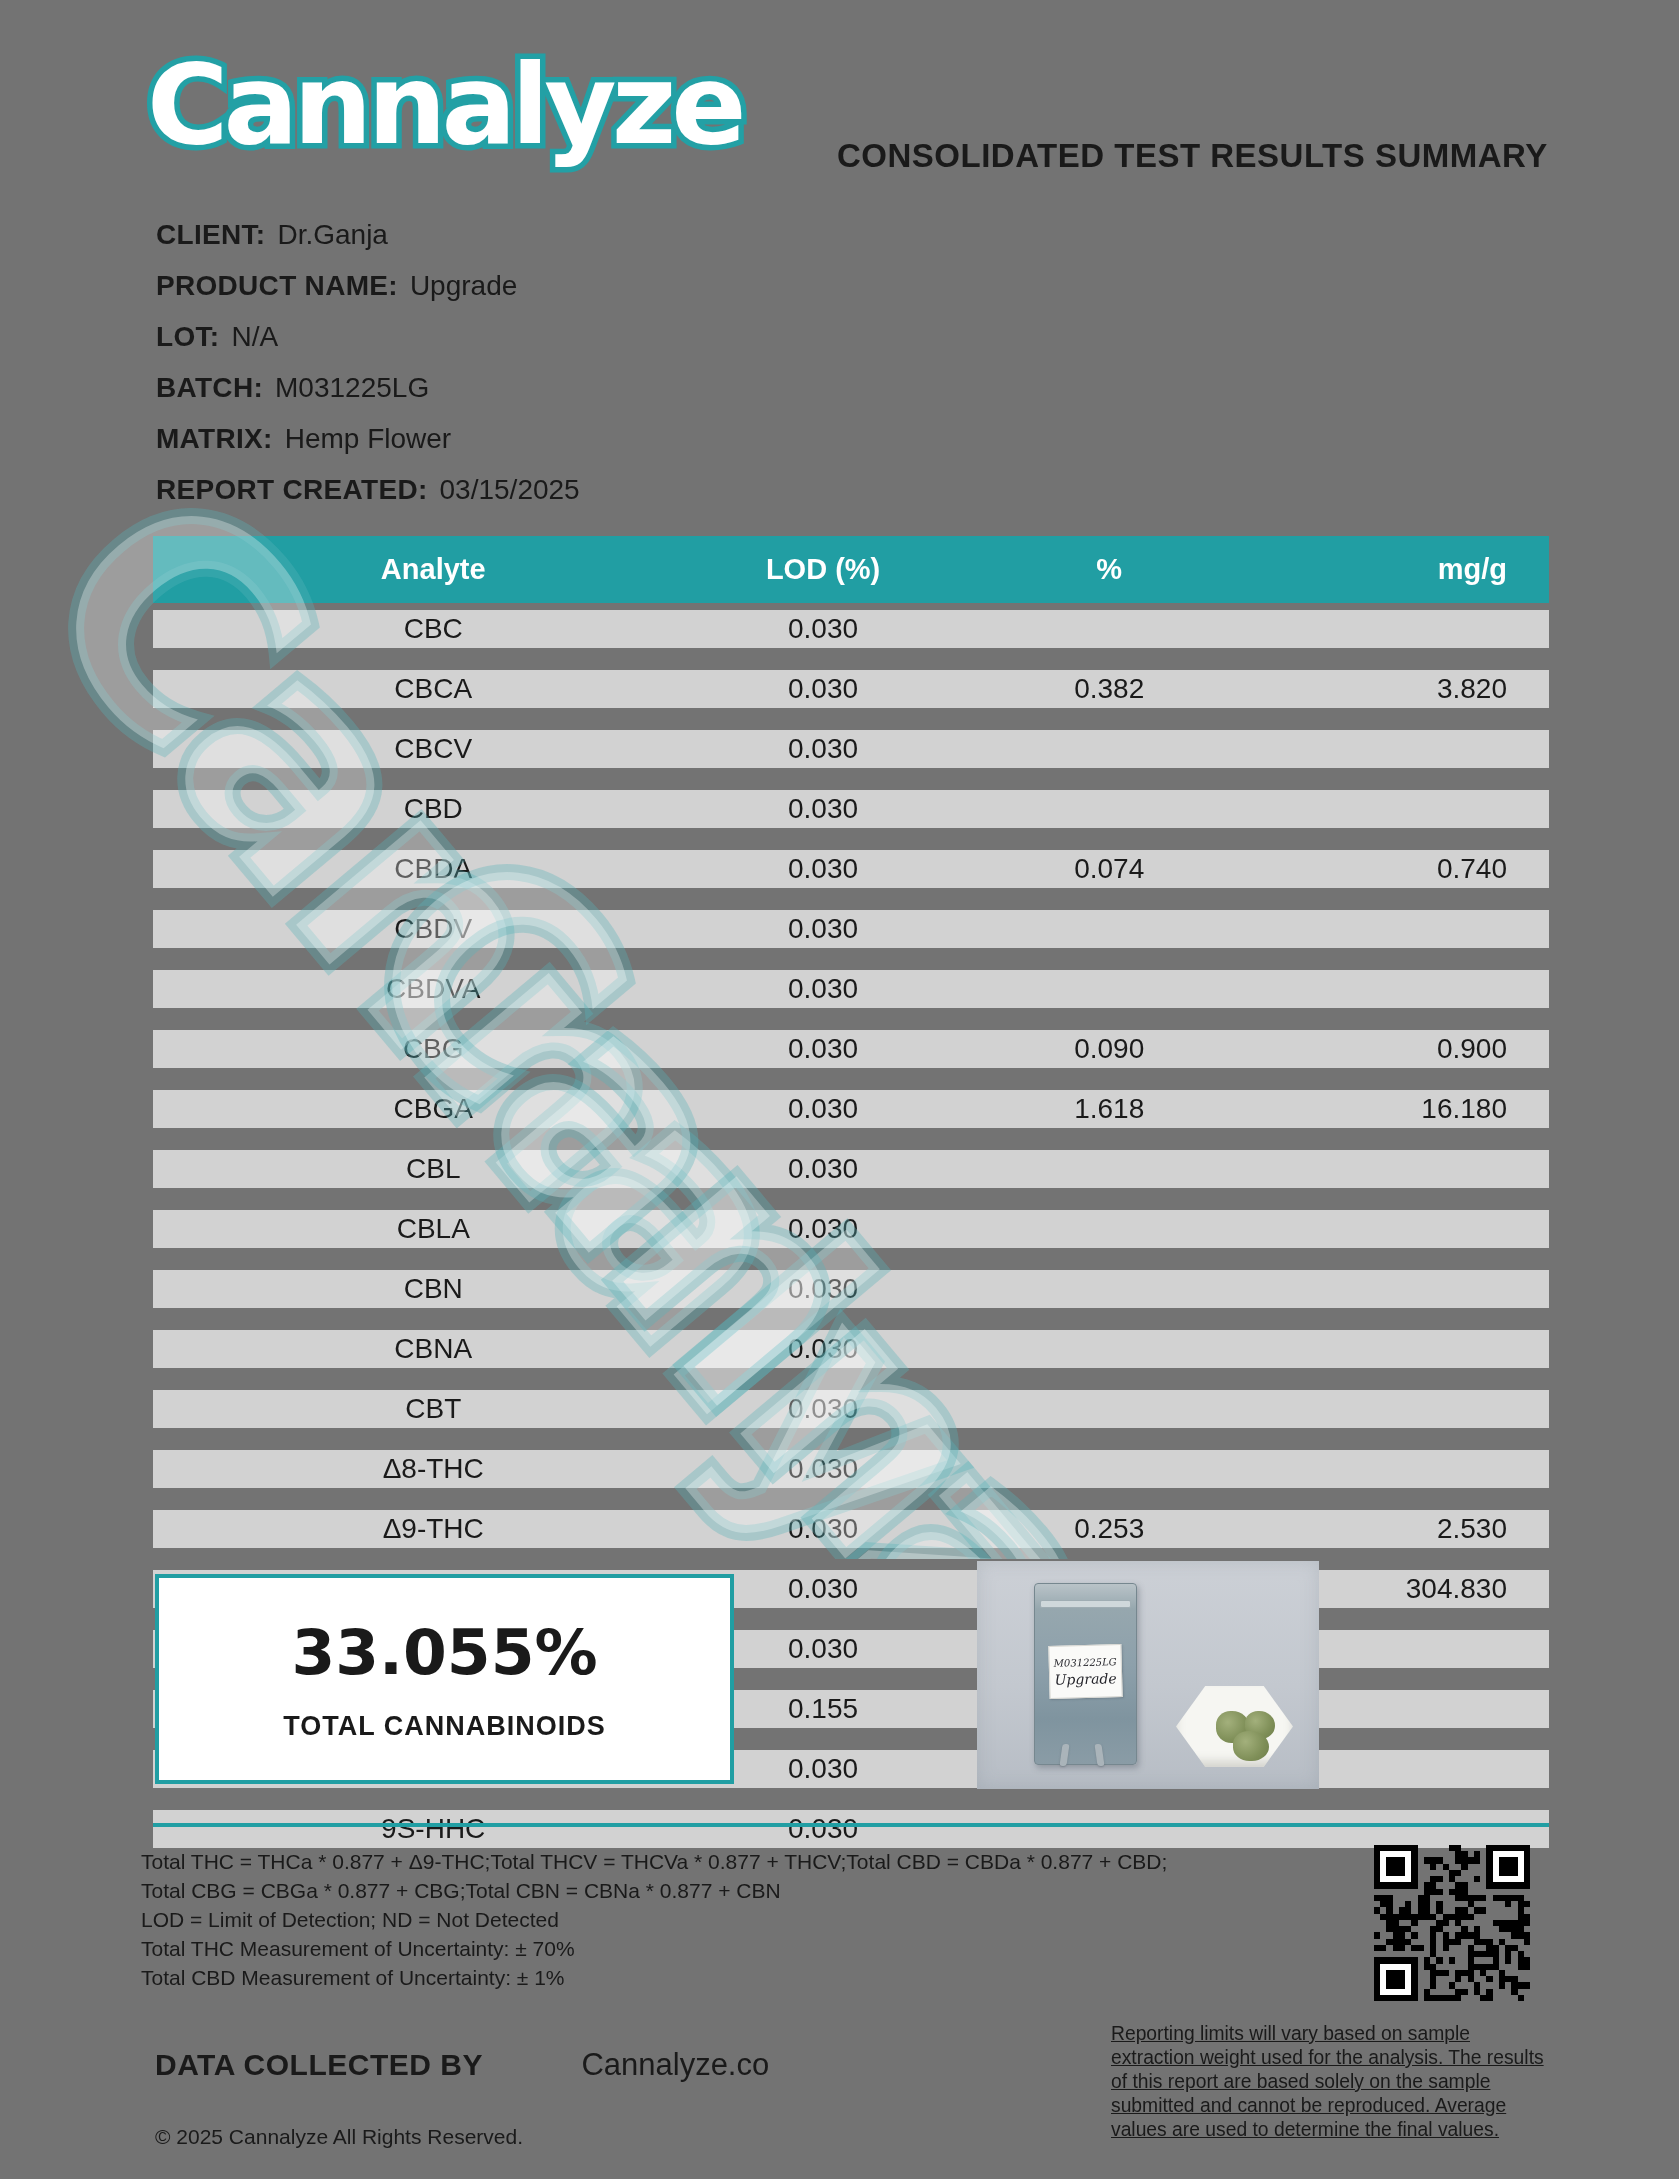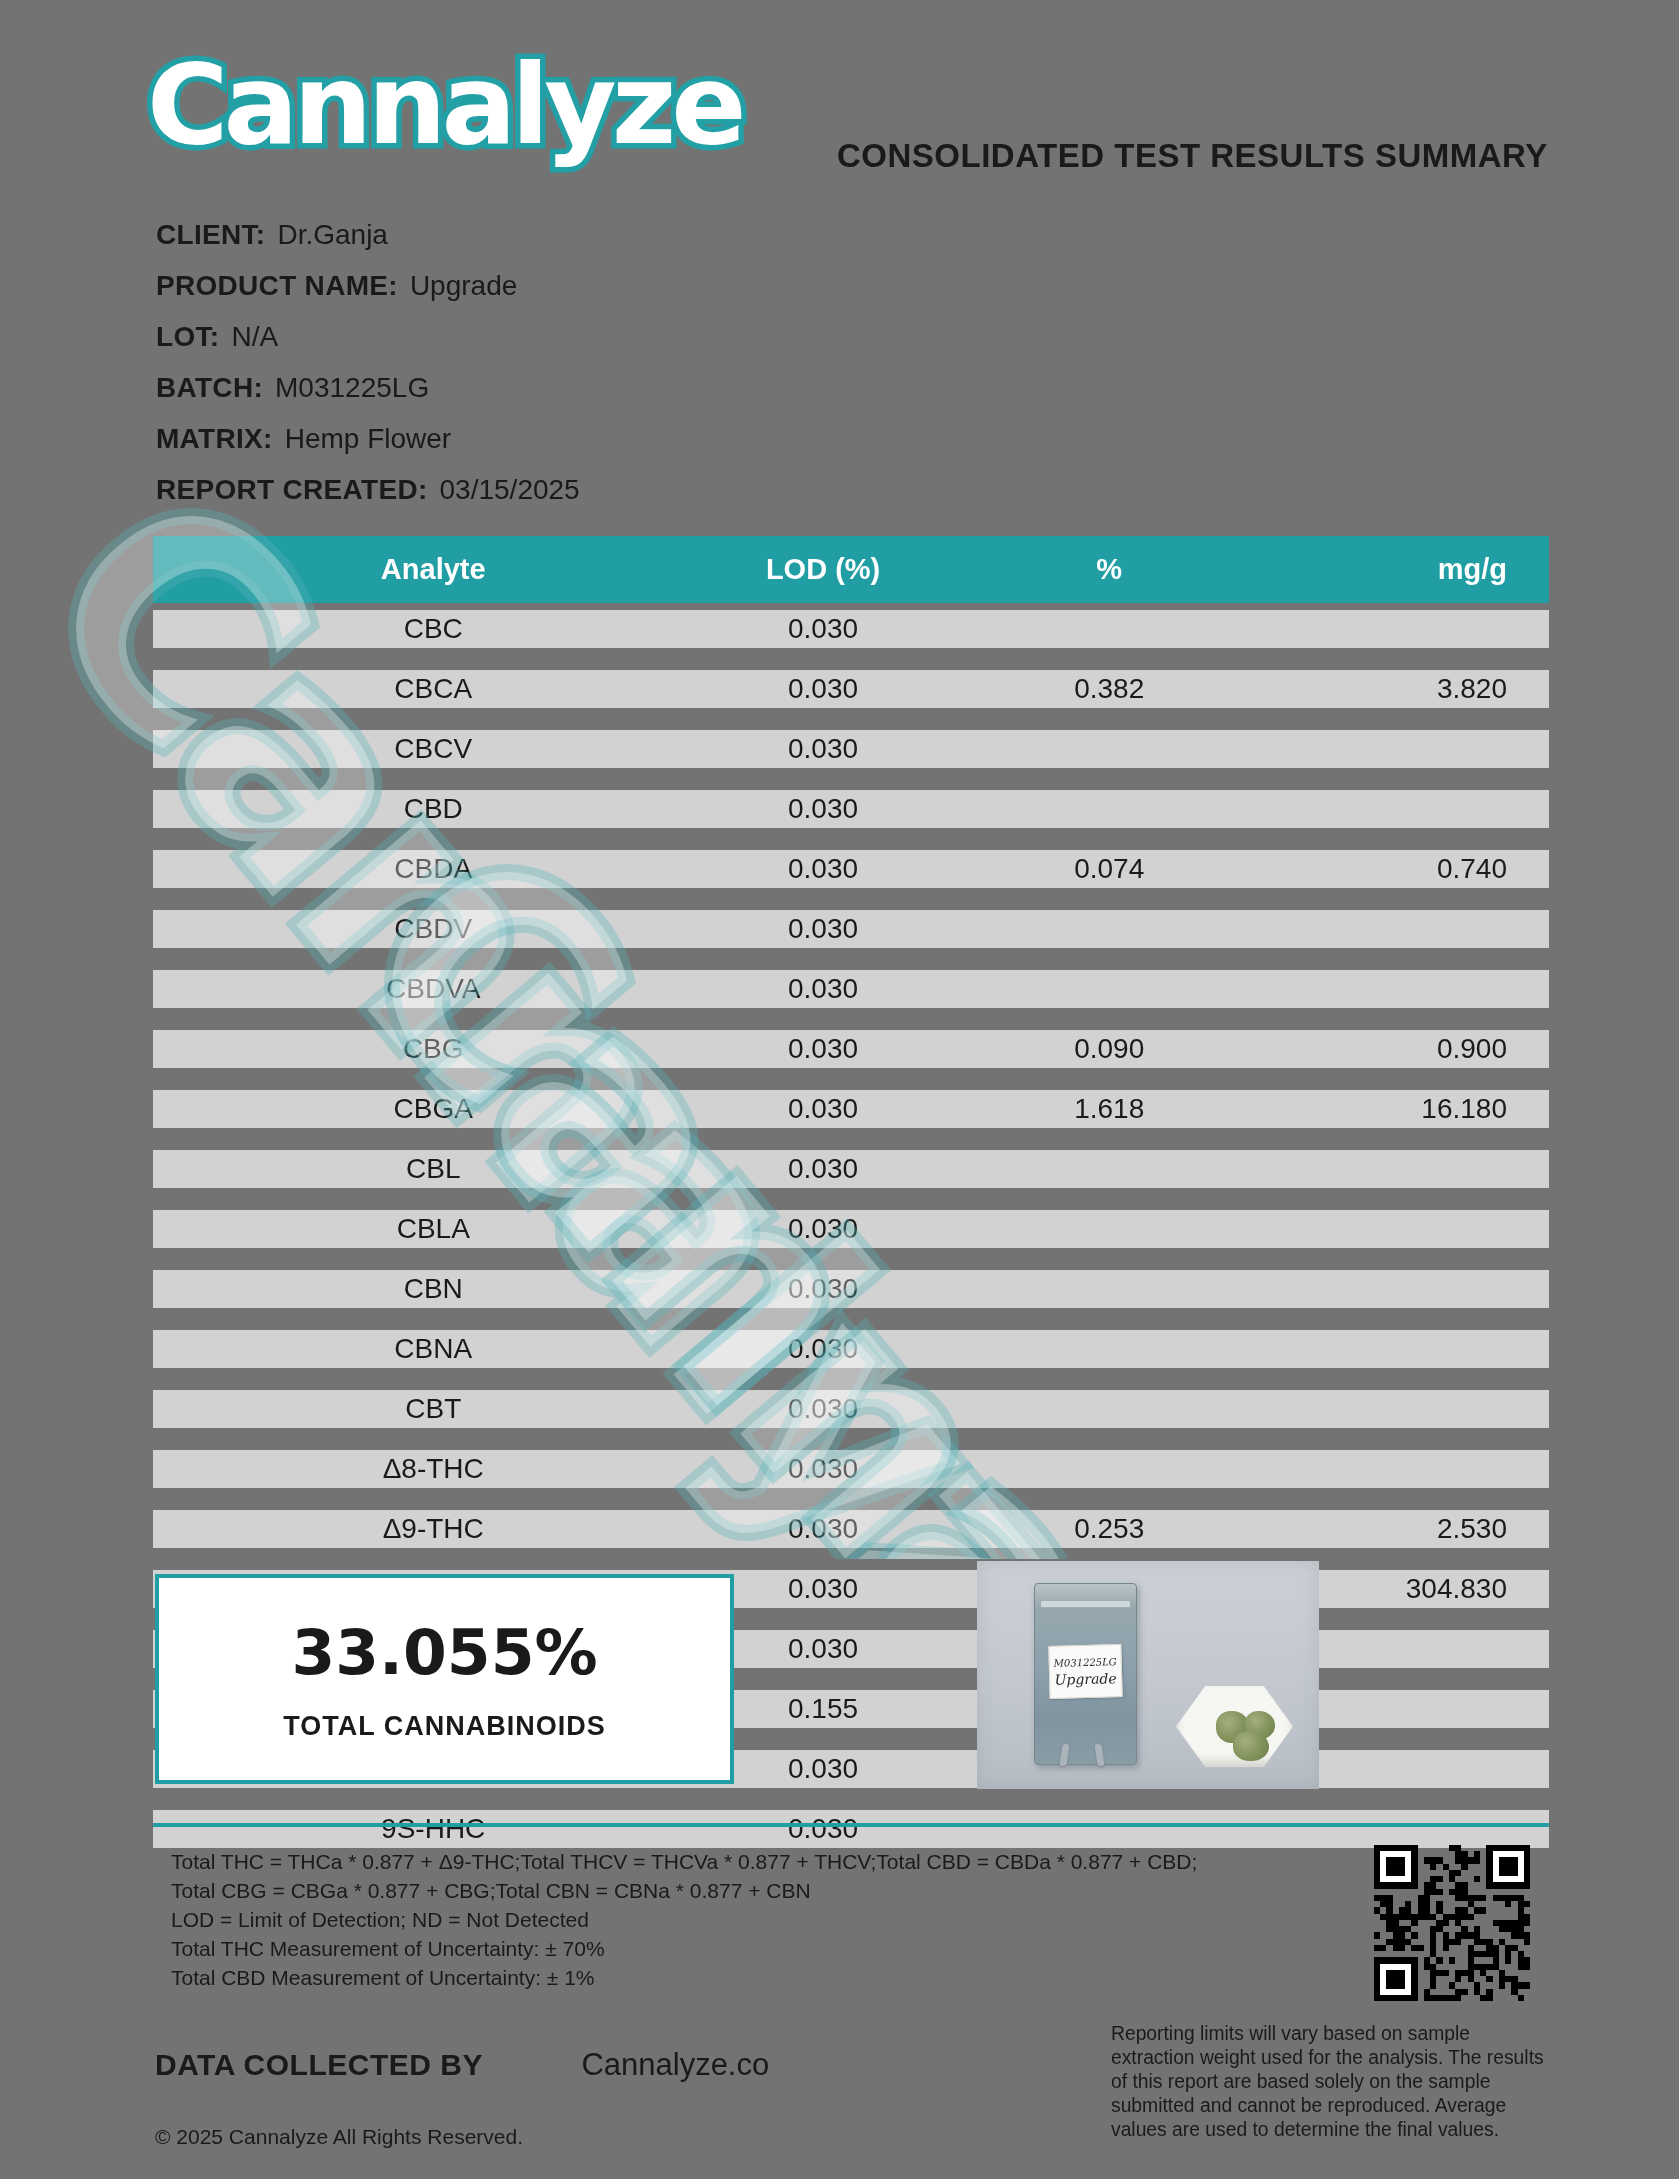--- a/index.html
+++ b/index.html
@@ -75,30 +75,30 @@
   .bud{position:absolute;border-radius:45% 55% 50% 48%;
        background:radial-gradient(circle at 35% 35%,#a3b07c,#7f8f58 60%,#6d7d4a);}
   .bud-1{right:69px;bottom:46px;width:34px;height:32px;}
   .bud-2{right:44px;bottom:50px;width:30px;height:28px;}
   .bud-3{right:50px;bottom:28px;width:36px;height:30px;}
 
   
   .sep-line{position:absolute;left:153px;top:1823px;width:1396px;height:4px;background:#219ea3;}
 
   
-  .footnotes{position:absolute;left:171px;top:1847px;width:1168px;}
+  .footnotes{position:absolute;left:141px;top:1847px;width:1168px;}
   .footnote-line{font-size:21px;line-height:29px;white-space:nowrap;}
 
   
   .qr{position:absolute;left:1374px;top:1845px;width:156px;height:156px;}
   .qr svg{width:100%;height:100%;shape-rendering:crispEdges;}
 
   
   .reporting{position:absolute;left:1111px;top:2022px;width:434px;
-             font-size:19.3px;line-height:24px;}
+             font-size:19.3px;line-height:24px;text-decoration:underline;}
 
   
   .collected{position:absolute;left:155px;top:2047px;white-space:nowrap;}
   .collected-label{font-weight:bold;font-size:30px;letter-spacing:0.5px;}
   .collected-value{font-size:31px;margin-left:94px;}
   .copyright{position:absolute;left:155px;top:2125px;font-size:21px;}
 </style>
 </head>
 <body>
 

